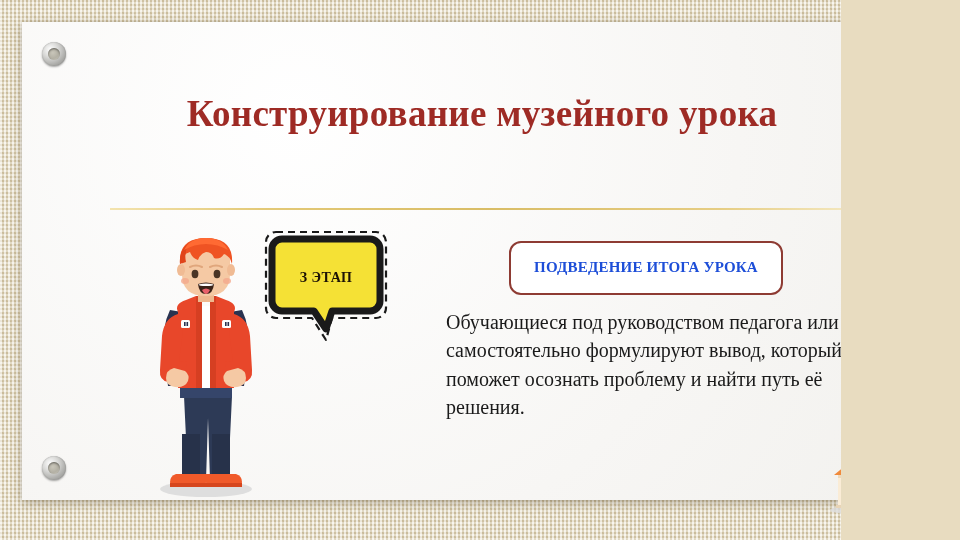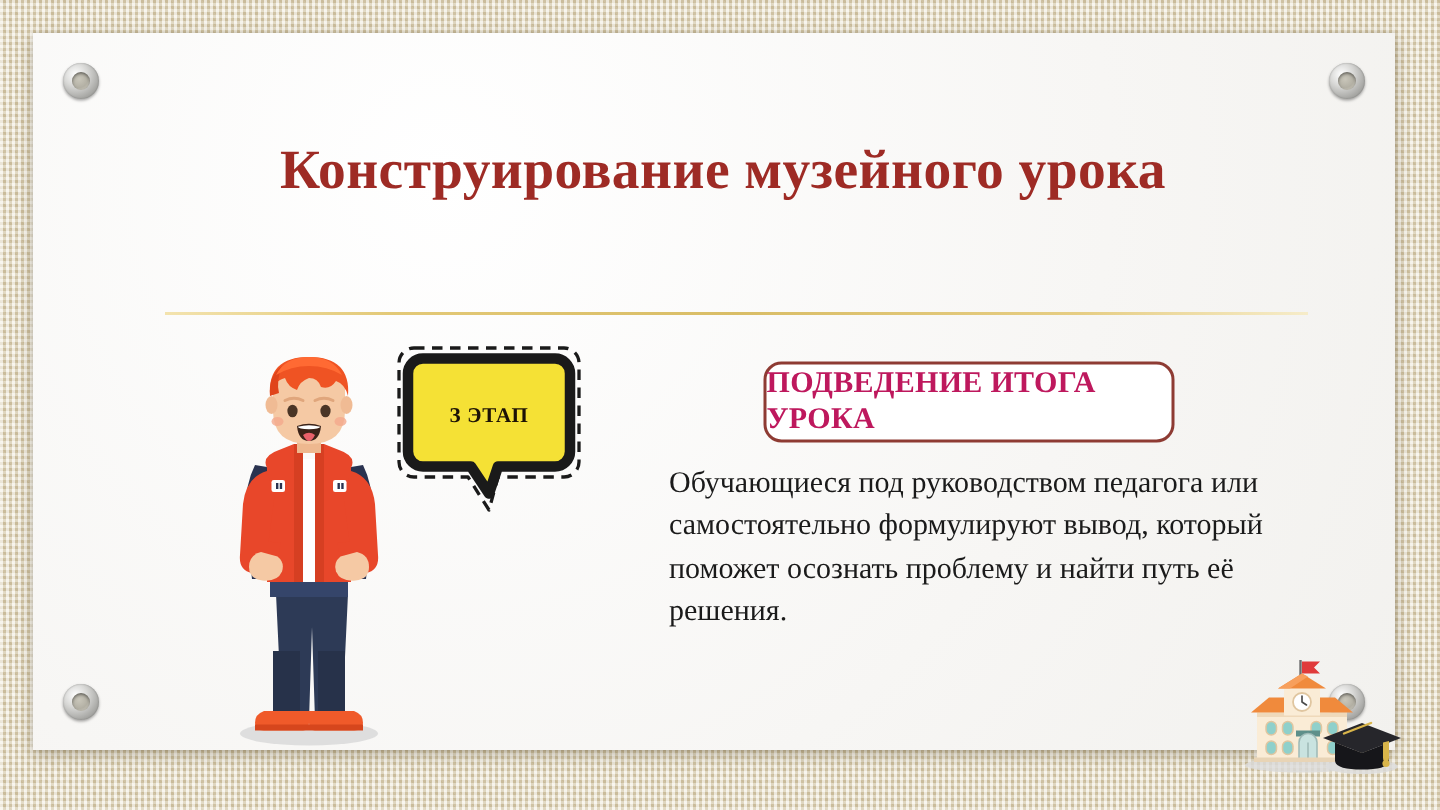--- a/index.html
+++ b/index.html
@@ -11,21 +11,21 @@
     width: 960px;
     height: 540px;
     overflow: hidden;
     font-family: "Liberation Serif", "DejaVu Serif", serif;
     background-color: #e8dcc0;
   }
 
   
   #slide {
     position: relative;
-    width: 960px;
+    width: 841px;
     height: 540px;
     background-color: #e6dbbe;
     background-image:
       repeating-linear-gradient(90deg,
         rgba(255,255,255,0.55) 0px,
         rgba(255,255,255,0.55) 2px,
         rgba(168,150,112,0.20) 2px,
         rgba(168,150,112,0.20) 4px),
       repeating-linear-gradient(0deg,
         rgba(255,255,255,0.40) 0px,
@@ -109,24 +109,24 @@
     width: 270px;
     height: 50px;
     border: 2px solid #8e3b33;
     border-radius: 12px;
     background: #ffffff;
     display: flex;
     align-items: center;
     justify-content: center;
   }
   #header-box-label {
-    color: #be185d;
-    font-size: 20px;
+    color: #1d4ed8;
+    font-size: 15px;
     font-weight: bold;
-    text-align: left;
+    text-align: center;
     line-height: 1.18;
     font-family: "Liberation Serif", "DejaVu Serif", serif;
     letter-spacing: 0.2px;
   }
 
   
   #body-text {
     position: absolute;
     left: 424px;
     top: 286px;

